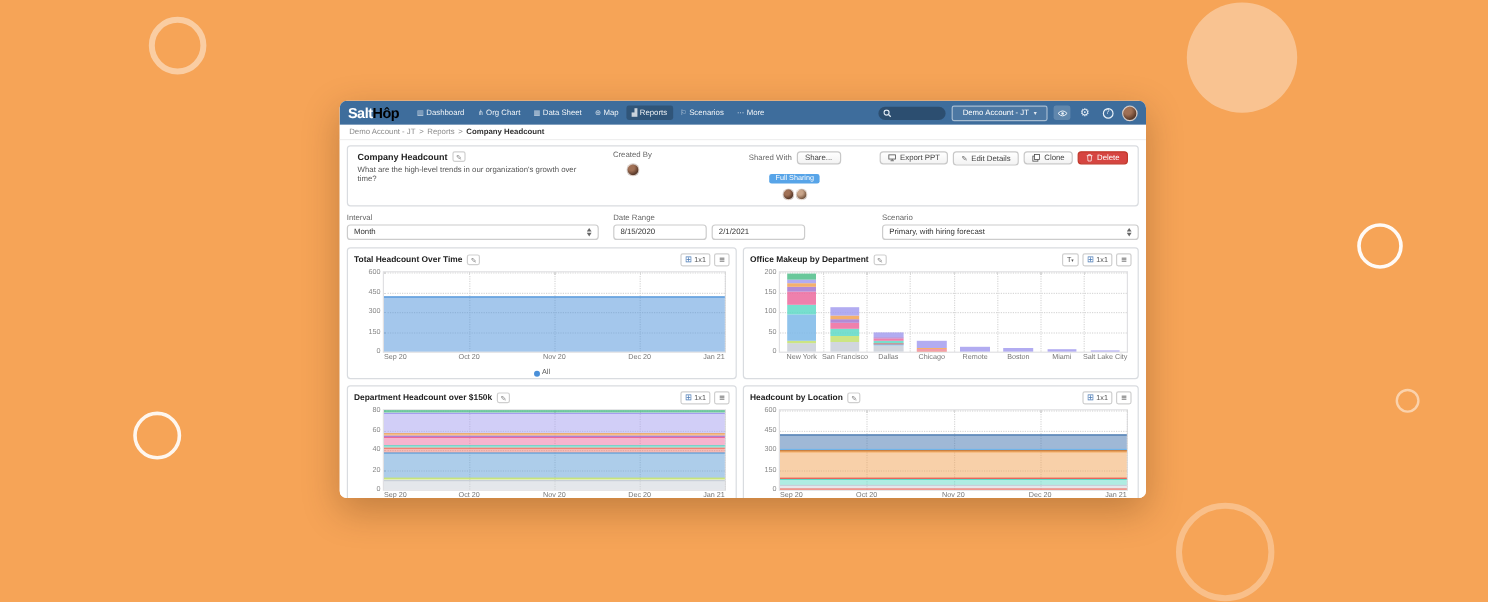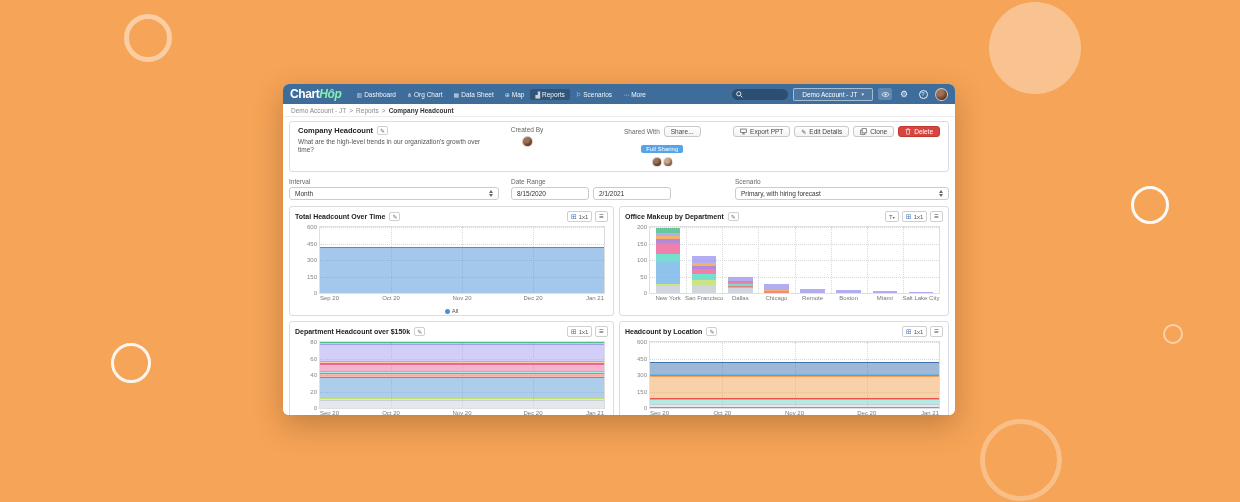--- a/index.html
+++ b/index.html
@@ -8,21 +8,21 @@
 
   .deco { position:absolute; border-radius:50%; }
 
   
   #app-window { position:absolute; left:283px; top:84px; width:672px; height:331px;
     background:#fff; border-radius:6px; box-shadow:0 10px 30px rgba(60,30,0,.28); overflow:hidden; }
 
   
   #topbar { height:20px; background:#3E6D9C; display:flex; align-items:center; padding:0 7px; }
   #logo { font-size:12px; font-weight:bold; letter-spacing:-.4px; line-height:1; white-space:nowrap; }
-  #logo .p1 { color:#fff; } #logo .p2 { color:#86efac;font-style:italic; }
+  #logo .p1 { color:#fff; } #logo .p2 { color:#000000; }
   #main-nav { display:flex; align-items:center; margin-left:10px; gap:1px; }
   .nav-item { display:flex; align-items:center; gap:2px; color:rgba(255,255,255,.93); font-size:6.5px;
     padding:2px 5px; border-radius:2px; white-space:nowrap; cursor:pointer; }
   .nav-item .nav-ico { font-size:6px; opacity:.8; }
   .nav-item.active { background:rgba(0,0,0,.22); }
   #topbar-right { margin-left:auto; display:flex; align-items:center; gap:5px; }
   #search-pill { width:56px; height:11px; border-radius:6px; background:rgba(0,0,0,.28);
     display:flex; align-items:center; padding:0 4px; }
   #account-btn { border:1px solid rgba(255,255,255,.5); background:rgba(255,255,255,.08); color:#fff;
     font-size:6.5px; border-radius:2px; padding:2px 8px; display:flex; gap:4px; align-items:center; white-space:nowrap; }
@@ -114,21 +114,21 @@
   <div class="deco" style="left:111px;top:343px;width:40px;height:40px;border:3px solid rgba(255,255,255,.9);"></div>
   <div class="deco" style="left:989px;top:2px;width:92px;height:92px;background:rgba(255,255,255,.35);"></div>
   <div class="deco" style="left:1131px;top:186px;width:38px;height:38px;border:3px solid rgba(255,255,255,.95);"></div>
   <div class="deco" style="left:1163px;top:324px;width:20px;height:20px;border:2px solid rgba(255,255,255,.5);"></div>
   <div class="deco" style="left:980px;top:419px;width:82px;height:82px;border:5px solid rgba(255,255,255,.3);"></div>
 
   <div id="app-window">
 
     <div id="topbar">
       <div id="logo">
-        <span class="p1">Chart</span><span class="p2">Hôp</span>
+        <span class="p1">Salt</span><span class="p2">Hôp</span>
       </div>
       <div id="main-nav">
           <div class="nav-item">
             <span class="nav-ico">▥</span>
             <span>Dashboard</span>
           </div>
           <div class="nav-item">
             <span class="nav-ico">⋔</span>
             <span>Org Chart</span>
           </div>

